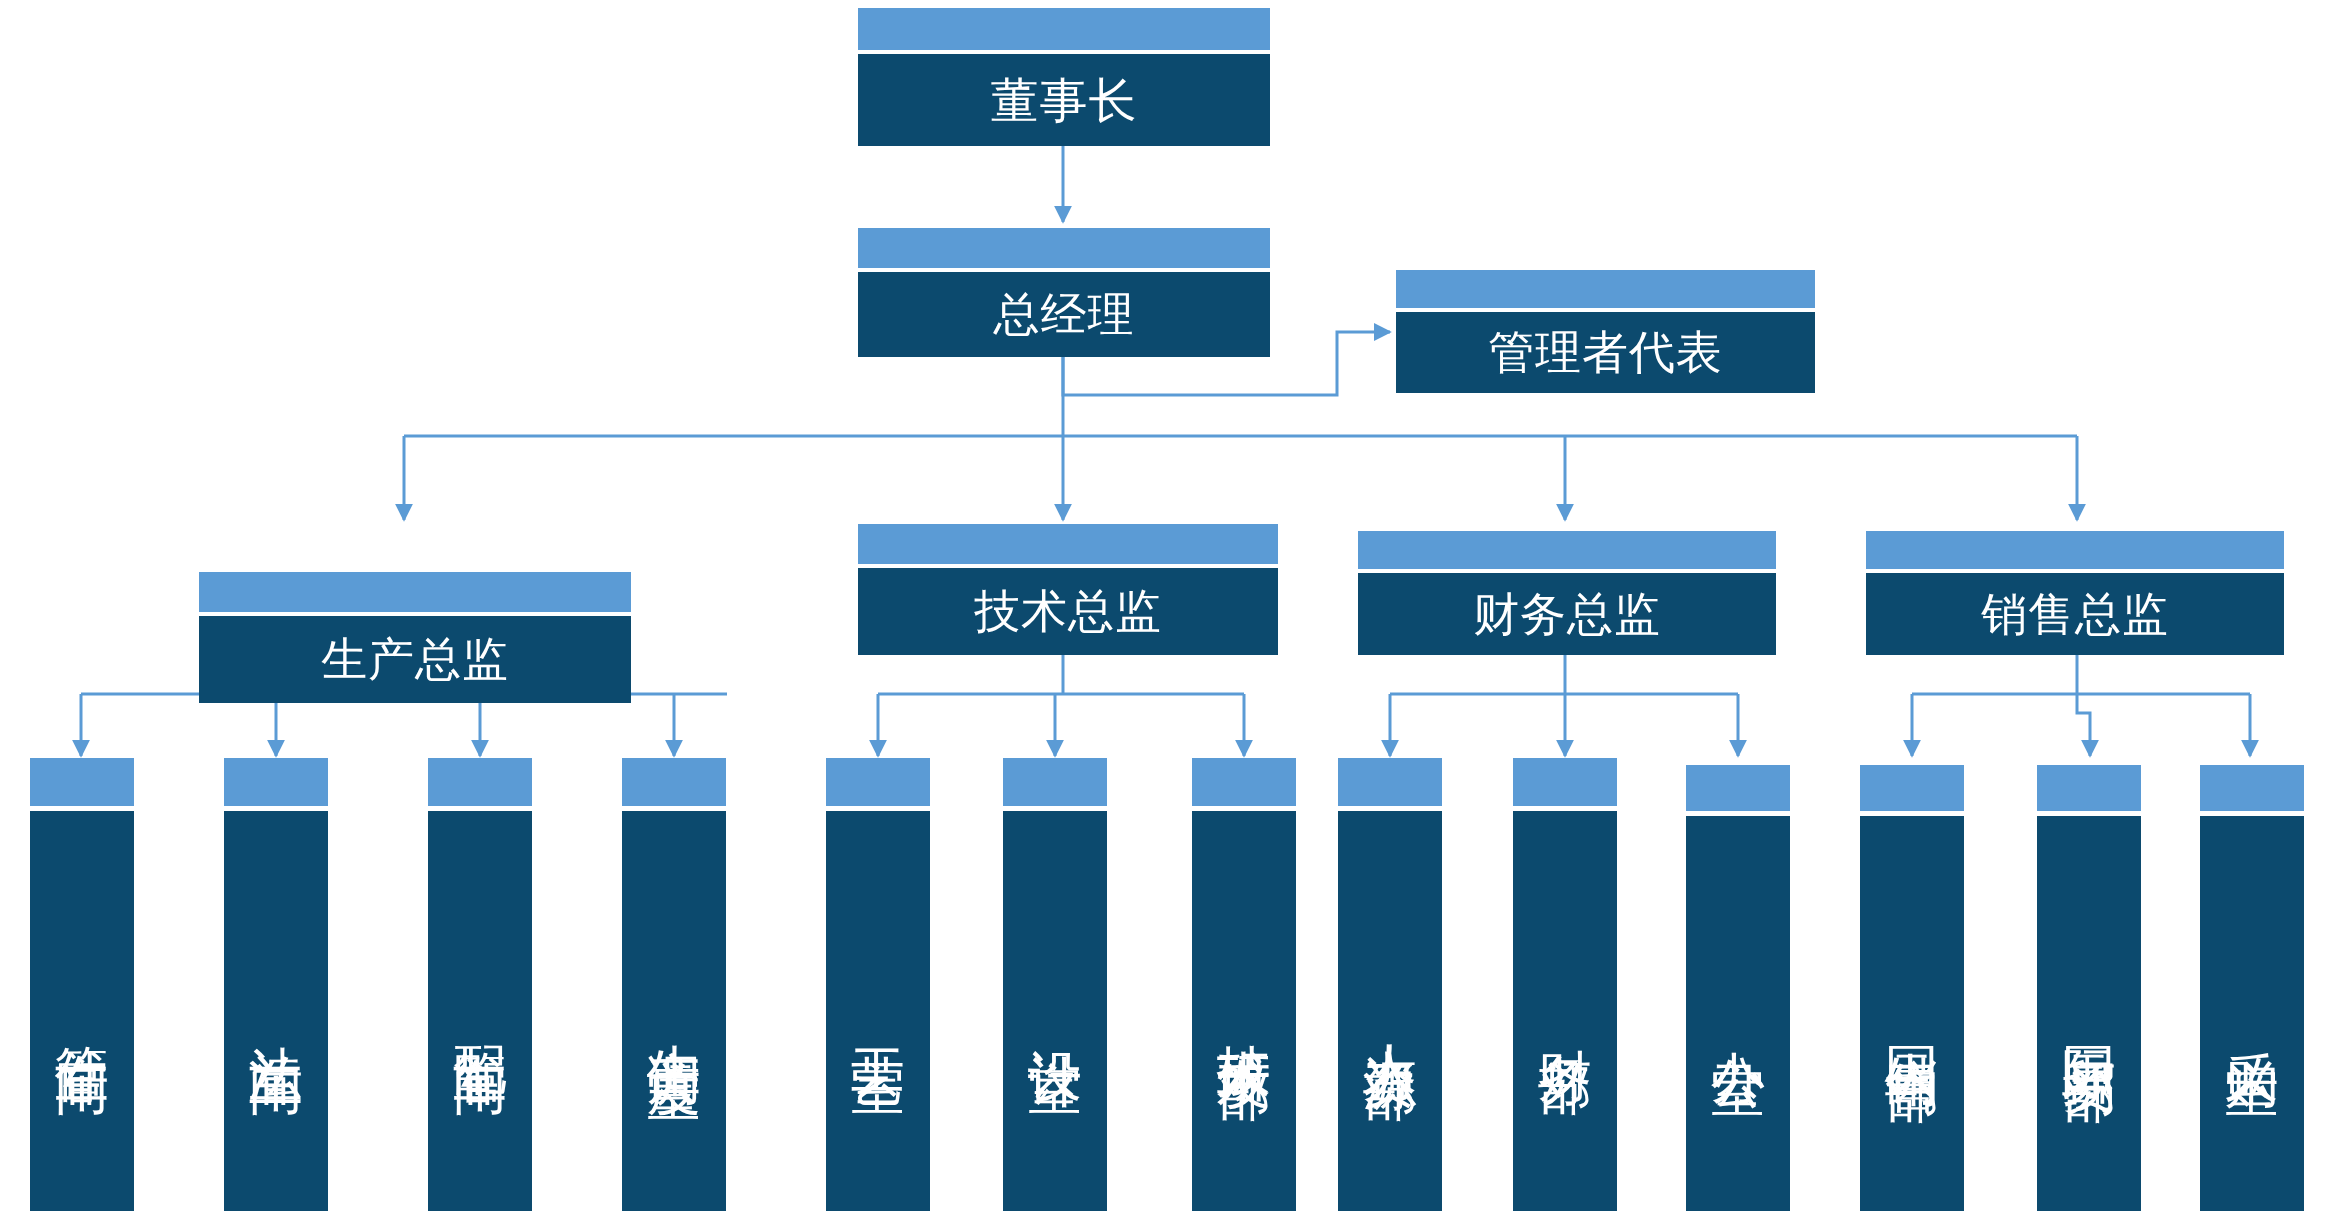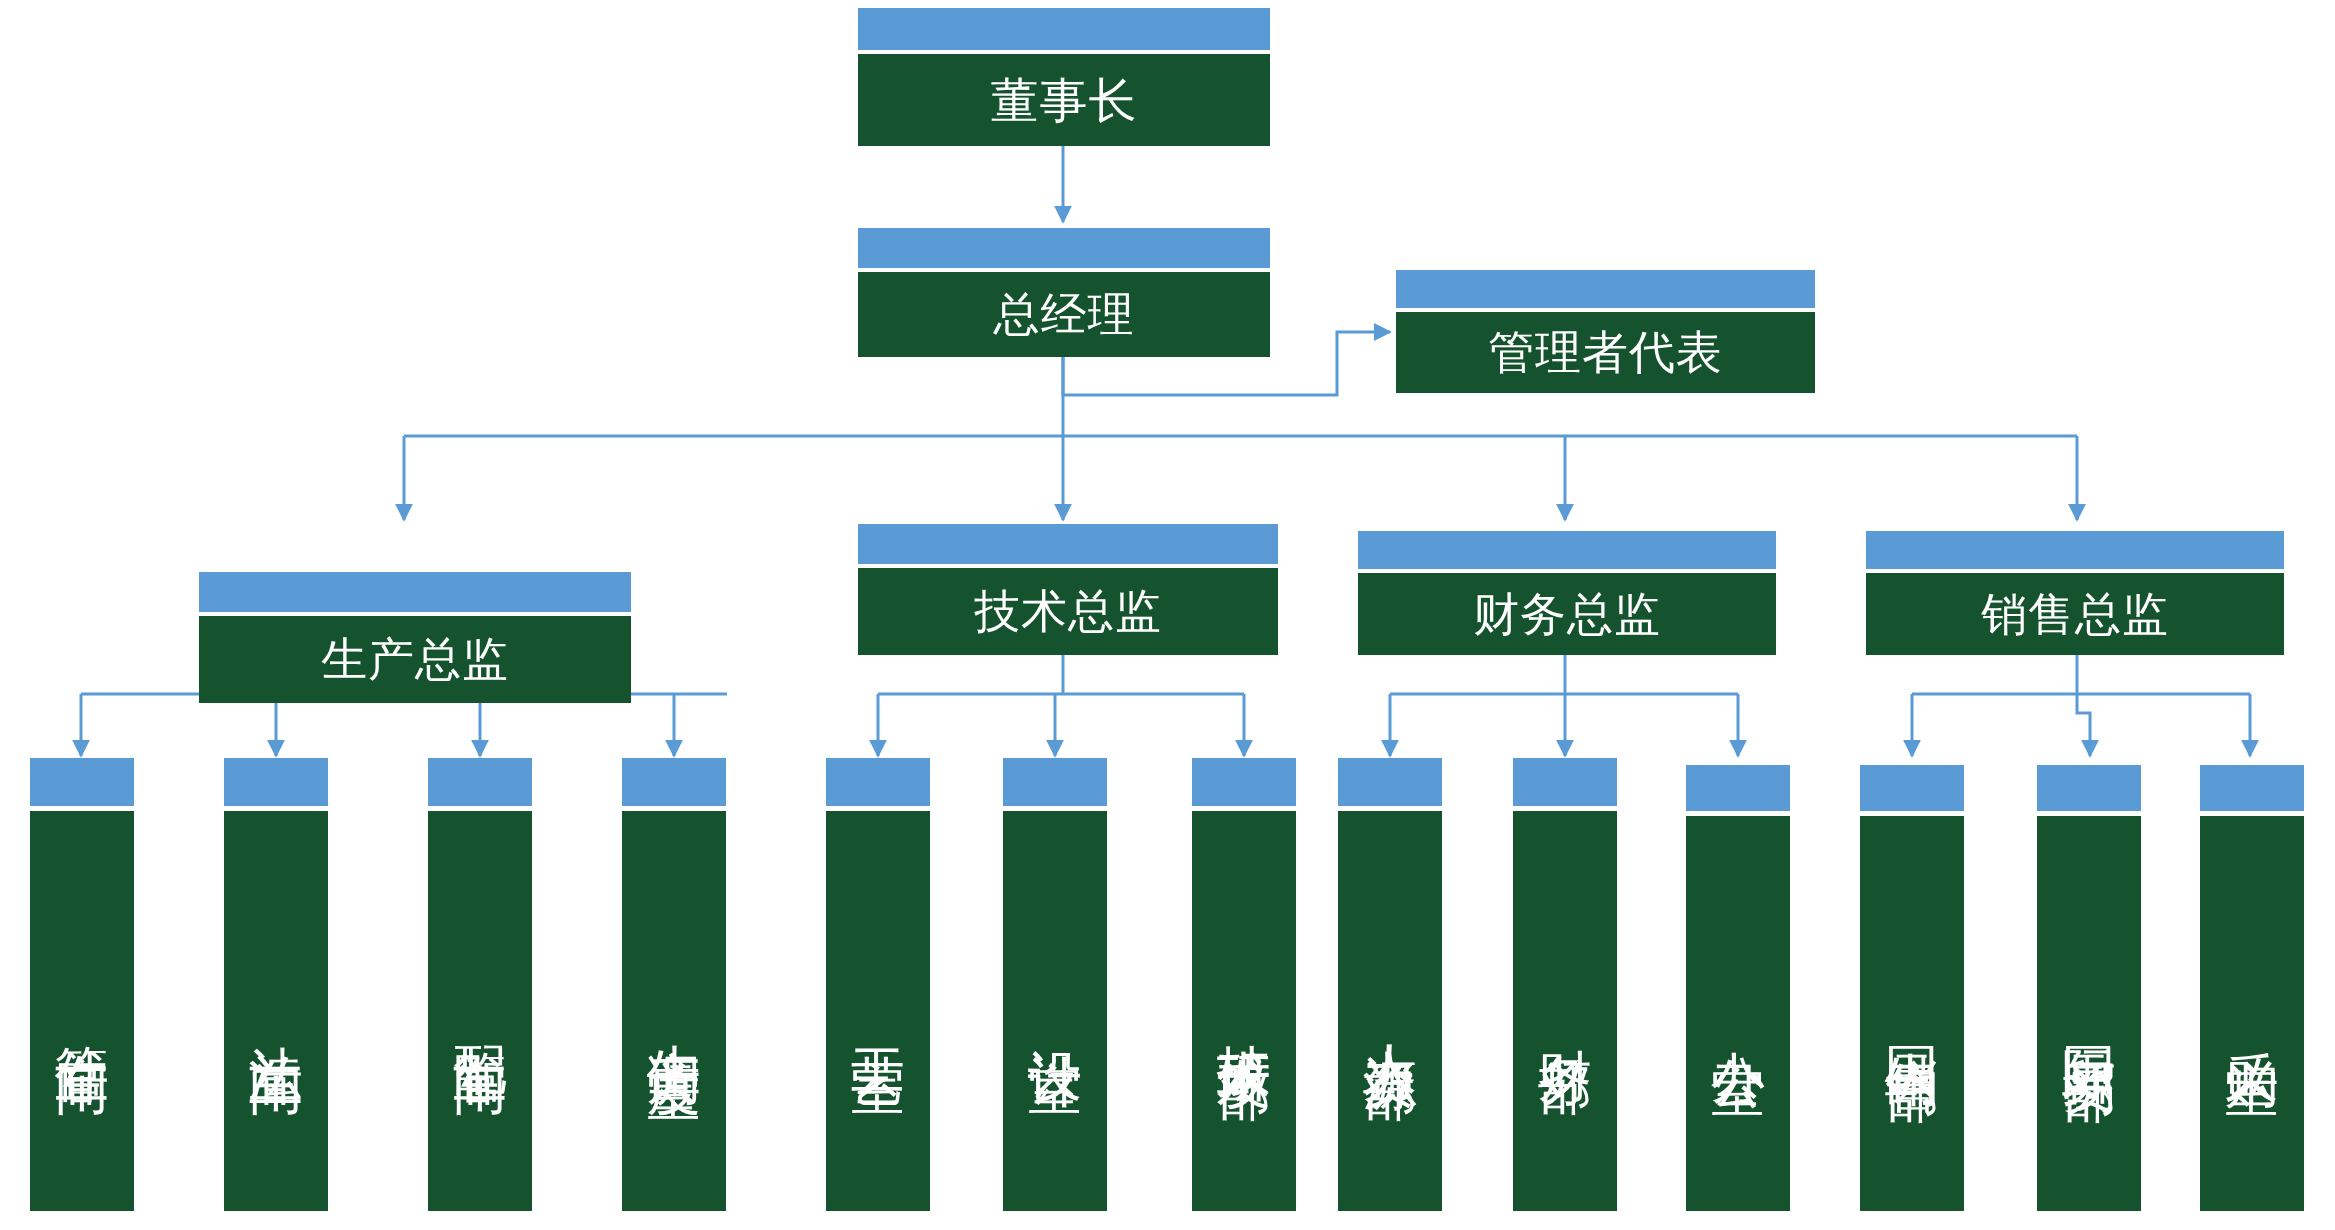--- a/index.html
+++ b/index.html
@@ -26,21 +26,21 @@
     position: absolute;
     left: 0;
     top: 0;
     width: 100%;
     background: #5B9BD5;
   }
   .node .body {
     position: absolute;
     left: 0;
     width: 100%;
-    background: #14532d;
+    background: #0c4a6e;
     color: #ffffff;
     display: flex;
     align-items: center;
     justify-content: center;
     text-align: center;
     line-height: 1.05;
     letter-spacing: 0.02em;
   }
   
   .node.h .body {

